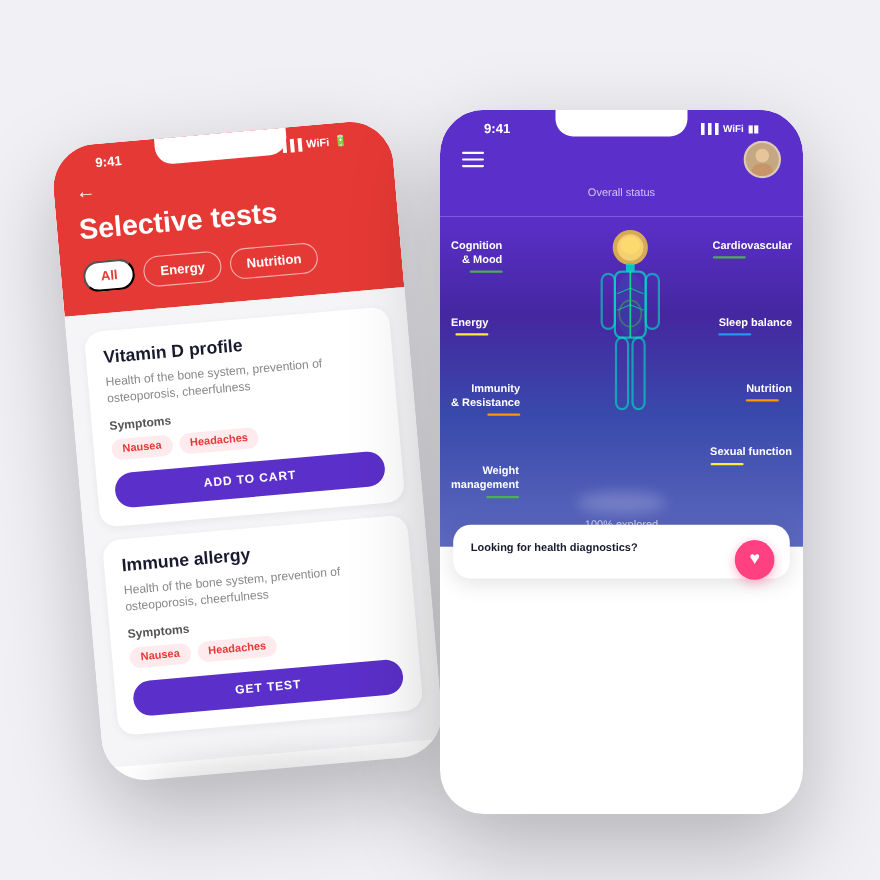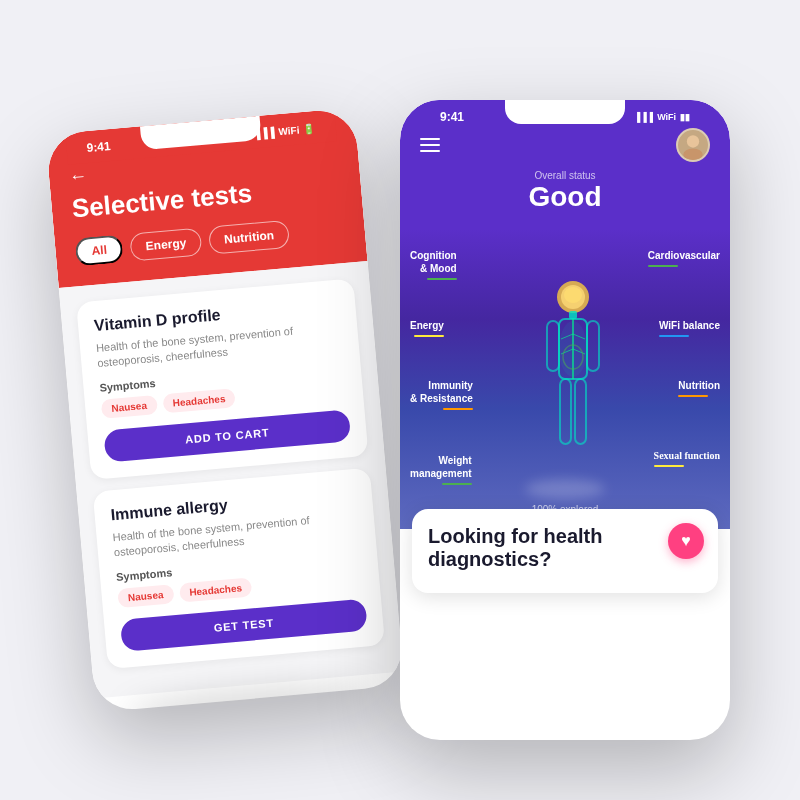--- a/index.html
+++ b/index.html
@@ -262,21 +262,21 @@
       font-weight: 800;
       text-align: center;
     }
 
     
     .body-section {
       background: linear-gradient(180deg, #5b2fc9 0%, #4527a0 30%, #3949ab 60%, #5e6abf 100%);
       position: relative;
       height: 300px;
       display: flex;
-      align-items: center;
+      align-items: flex-start;
       justify-content: center;
       padding-left: 16px;
     }
 
     .body-figure {
       width: 100px;
       height: 220px;
       position: relative;
       display: flex;
       align-items: center;
@@ -304,21 +304,21 @@
 
     .label-bar.left { margin-left: auto; }
 
     .label-cognition { top: 20px; left: 10px; }
     .label-cardiovascular { top: 20px; right: 10px; }
     .label-energy { top: 90px; left: 10px; }
     .label-sleep { top: 90px; right: 10px; }
     .label-immunity { top: 150px; left: 10px; }
     .label-nutrition { top: 150px; right: 10px; }
     .label-weight { top: 225px; left: 10px; }
-    .label-sexual { top: 220px; right: 10px; font-family: Liberation Serif, serif; }
+    .label-sexual { top: 208px; right: 10px; }
 
     .explored-text {
       position: absolute;
       bottom: 14px;
       left: 50%;
       transform: translateX(-50%);
       color: rgba(255,255,255,0.7);
       font-size: 10px;
       white-space: nowrap;
     }
@@ -328,21 +328,21 @@
       background: white;
       margin: 0 12px;
       border-radius: 16px;
       padding: 16px;
       transform: translateY(-20px);
       box-shadow: 0 4px 20px rgba(0,0,0,0.12);
       position: relative;
     }
 
     .bottom-card-title {
-      font-size: 20px;
+      font-size: 10px;
       font-weight: 800;
       color: #1a1a2e;
       margin-bottom: 6px;
       padding-right: 40px;
     }
 
     .bottom-card-text {
       font-size: 10px;
       color: #888;
       line-height: 1.5;
@@ -474,21 +474,20 @@
           </div>
           <div class="avatar-circle">
             <svg viewBox="0 0 34 34" width="34" height="34">
               <circle cx="17" cy="13" r="7" fill="#e8c49a"></circle>
               <ellipse cx="17" cy="28" rx="11" ry="7" fill="#c8956a"></ellipse>
             </svg>
           </div>
         </div>
 
         <div class="overall-label">Overall status</div>
-        <div class="overall-status">Good</div>
       </div>
 
       <div class="body-section">
 
         <div class="body-label left label-cognition">
           <div>Cognition<br>&amp; Mood</div>
           <div class="label-bar left bar-green"></div>
         </div>
 
         <div class="body-label left label-energy">
@@ -505,21 +504,21 @@
           <div>Weight<br>management</div>
           <div class="label-bar left bar-green"></div>
         </div>
 
         <div class="body-label right label-cardiovascular">
           <div>Cardiovascular</div>
           <div class="label-bar bar-green"></div>
         </div>
 
         <div class="body-label right label-sleep">
-          <div>WiFi balance</div>
+          <div>Sleep balance</div>
           <div class="label-bar bar-blue"></div>
         </div>
 
         <div class="body-label right label-nutrition">
           <div>Nutrition</div>
           <div class="label-bar bar-orange"></div>
         </div>
 
         <div class="body-label right label-sexual">
           <div>Sexual function</div>

